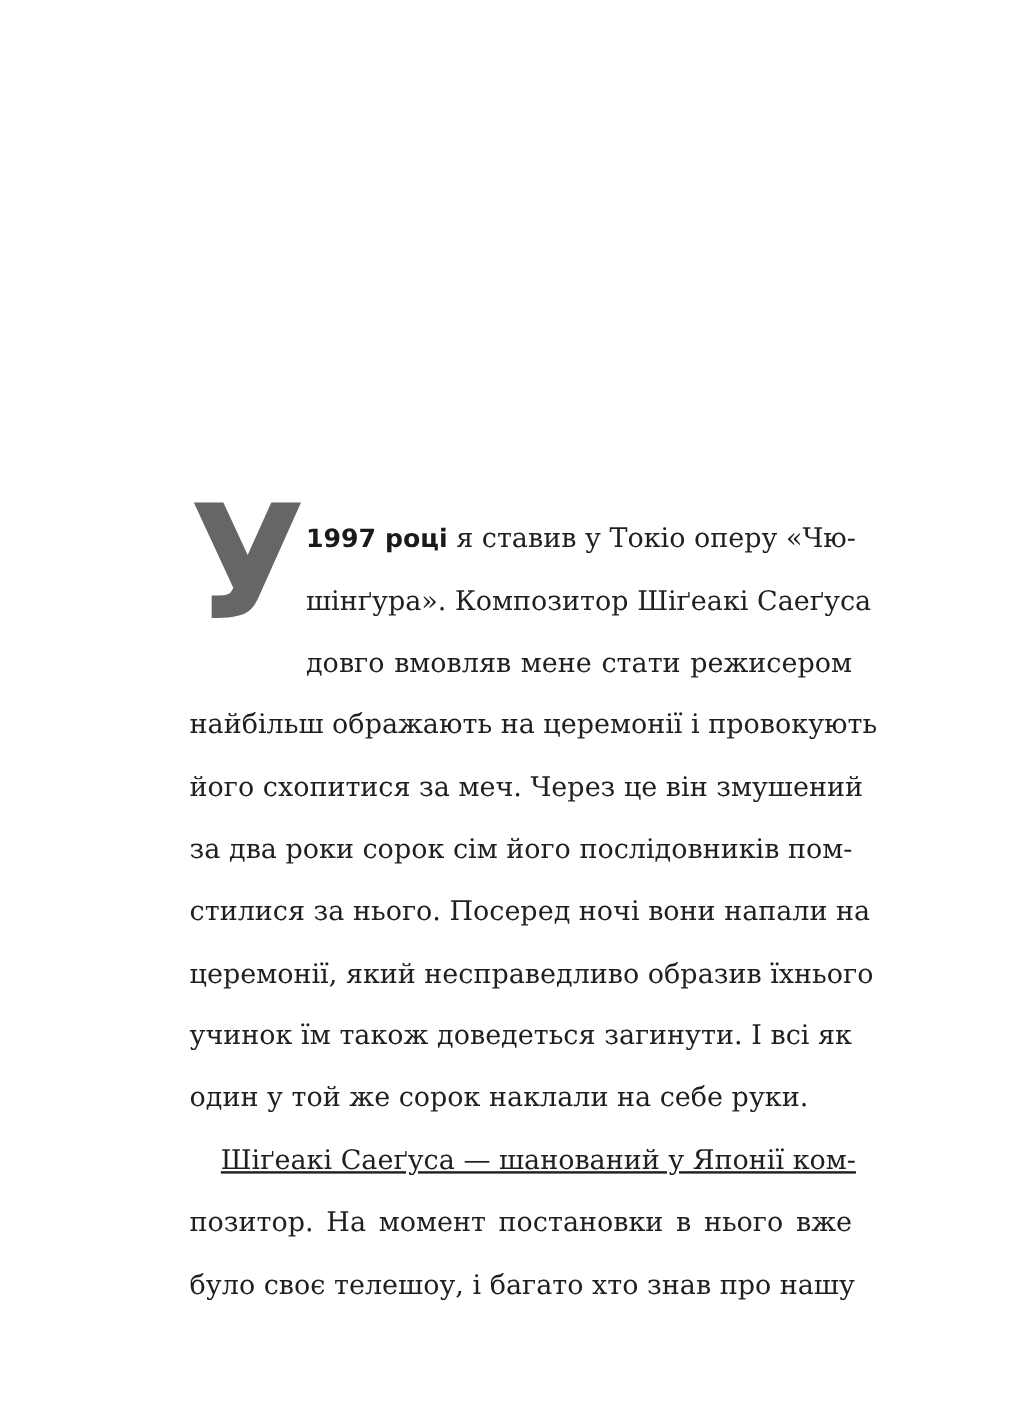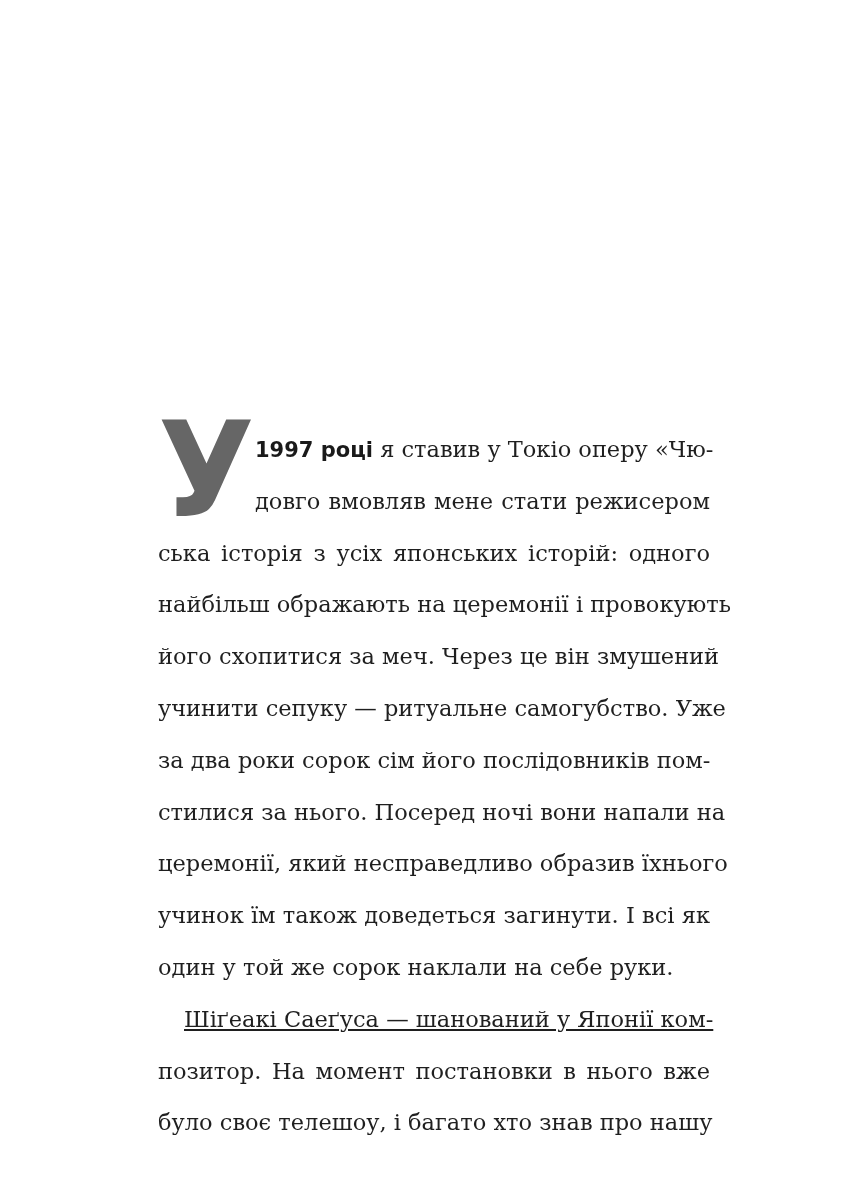--- a/index.html
+++ b/index.html
@@ -73,25 +73,24 @@
   </style>
 </head>
 <body>
 
 <div class="page">
   <div class="text-block">
     <span class="dropcap">У</span>
 
     <div>
       <span class="line indent-drop"><span class="bold-lead">1997 році</span><span> я ставив у Токіо оперу «Чю-</span></span>
+      <span class="line indent-drop">шінґура». Композитор Шіґеакі Саеґуса</span>
       <span class="line indent-drop">довго вмовляв мене стати режисером</span>
-      <span class="line">ська історія з усіх японських історій: одного</span>
       <span class="line">найбільш ображають на церемонії і провокують</span>
       <span class="line">його схопитися за меч. Через це він змушений</span>
-      <span class="line">учинити сепуку — ритуальне самогубство. Уже</span>
       <span class="line">за два роки сорок сім його послідовників пом-</span>
       <span class="line">стилися за нього. Посеред ночі вони напали на</span>
       <span class="line">церемонії, який несправедливо образив їхнього</span>
       <span class="line">учинок їм також доведеться загинути. І всі як</span>
       <span class="line last">один у той же сорок наклали на себе руки.</span>
     </div>
 
     <div>
       <span class="line para-indent">Шіґеакі Саеґуса — шанований у Японії ком-</span>
       <span class="line">позитор. На момент постановки в нього вже</span>

